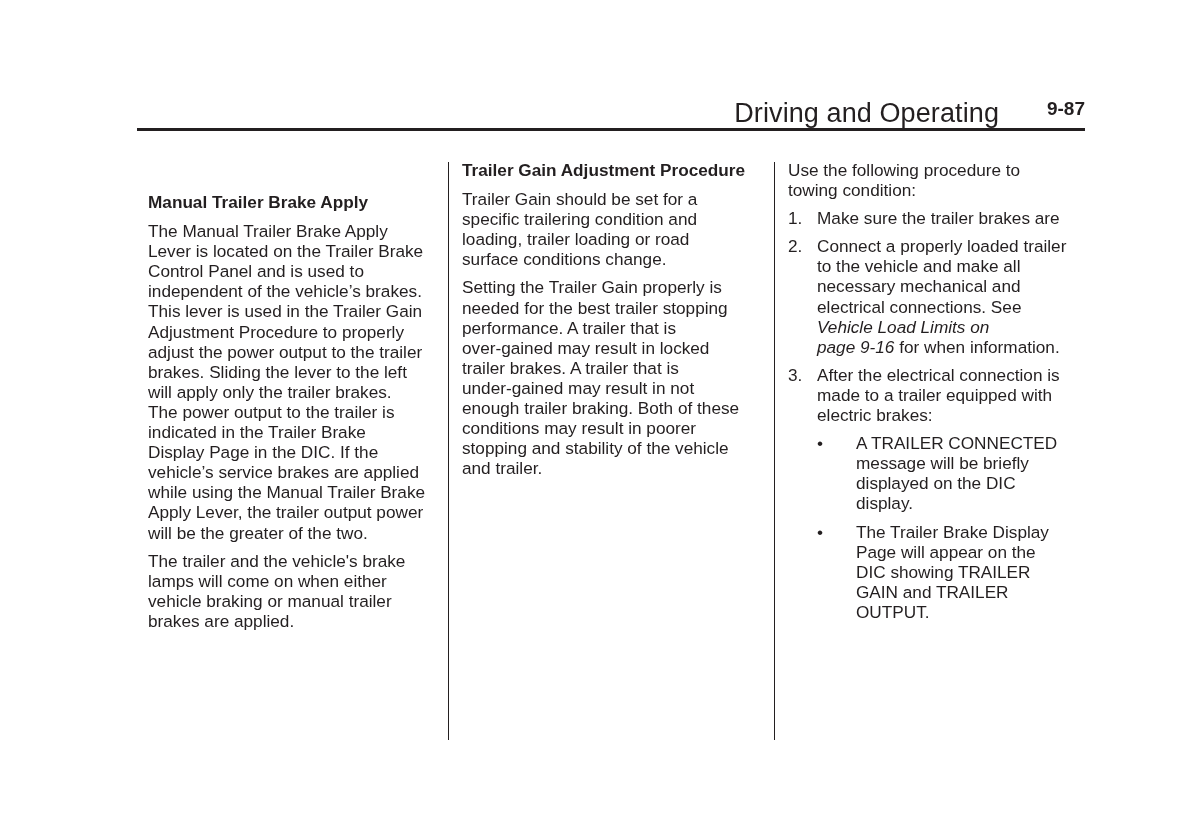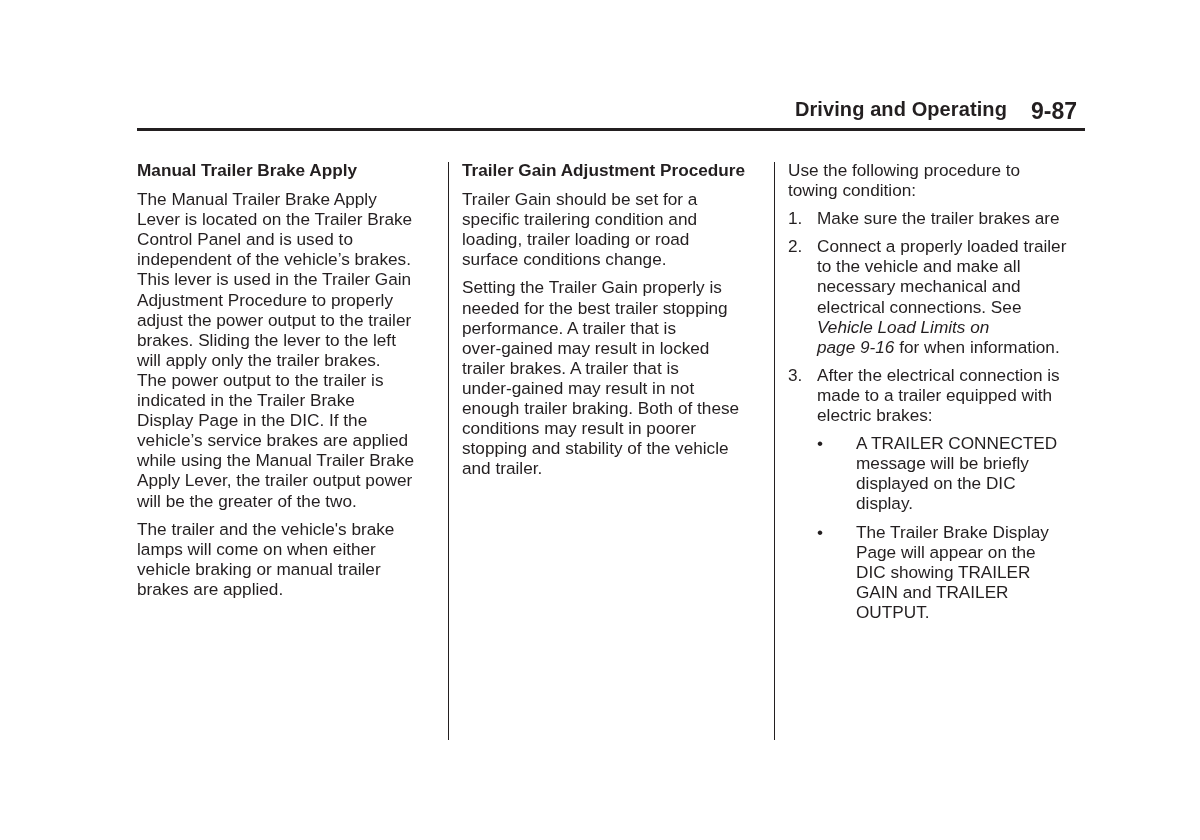--- a/index.html
+++ b/index.html
@@ -1,26 +1,26 @@
 <!DOCTYPE html>
 <html><head>
   <meta charset="utf-8">
   <style>
     html, body { margin: 0; padding: 0; background: #ffffff; }
     body { width: 1200px; height: 840px; position: relative; overflow: hidden;
            font-family: "Liberation Sans", sans-serif; color: #231f20; }
     .header { position: absolute; left: 137px; top: 98px; width: 948px; height: 30px; }
-    .header-title { position: absolute; right: 78px; top: 0; font-size: 20px; font-weight: bold; letter-spacing: 0.1px; }
-    .header-page { position: absolute; right: 8px; top: 0; font-size: 23px; font-weight: bold; }
+    .header-title { position: absolute; right: 86px; top: 0; font-size: 27px; font-weight: normal; letter-spacing: 0.1px; }
+    .header-page { position: absolute; right: 0; top: 0; font-size: 19px; font-weight: bold; }
     .rule { position: absolute; left: 137px; top: 128px; width: 948px; height: 3px; background: #231f20; }
     .divider { position: absolute; top: 162px; width: 1px; height: 578px; background: #231f20; }
     .divider.d1 { left: 448px; }
     .divider.d2 { left: 774px; }
     .col { position: absolute; top: 160px; font-size: 17.2px; line-height: 20.1px; }
-    .col1 { left: 137px; width: 300px; }
+    .col1 { left: 148px; width: 300px; margin-top: 32px; }
     .col2 { left: 462px; width: 300px; }
     .col3 { left: 788px; width: 300px; }
     .heading { font-weight: bold; margin: 0 0 9px 0; }
     .para { margin: 0 0 8px 0; }
     .line { display: block; white-space: nowrap; }
     .list-item { position: relative; padding-left: 29px; margin: 0 0 8px 0; }
     .list-num { position: absolute; left: 0; top: 0; }
     .bullet-item { position: relative; padding-left: 68px; margin: 0 0 8px 0; }
     .bullet { position: absolute; left: 29px; top: 0; }
     em { font-style: italic; }

